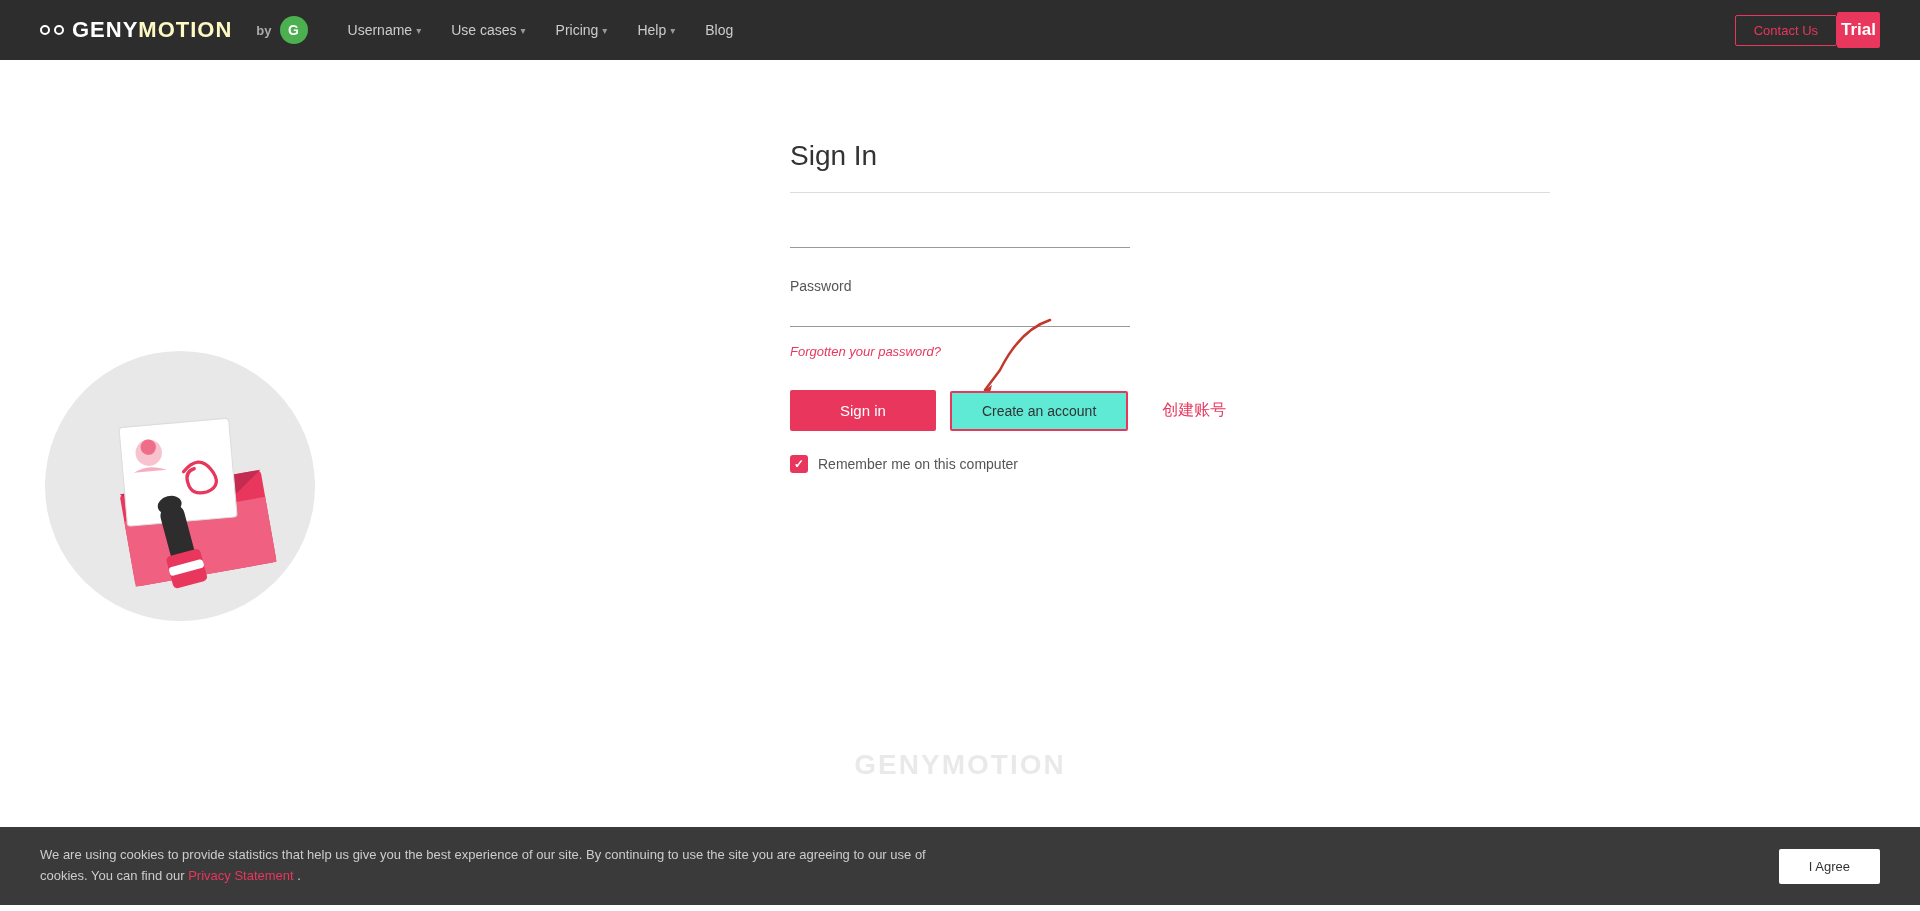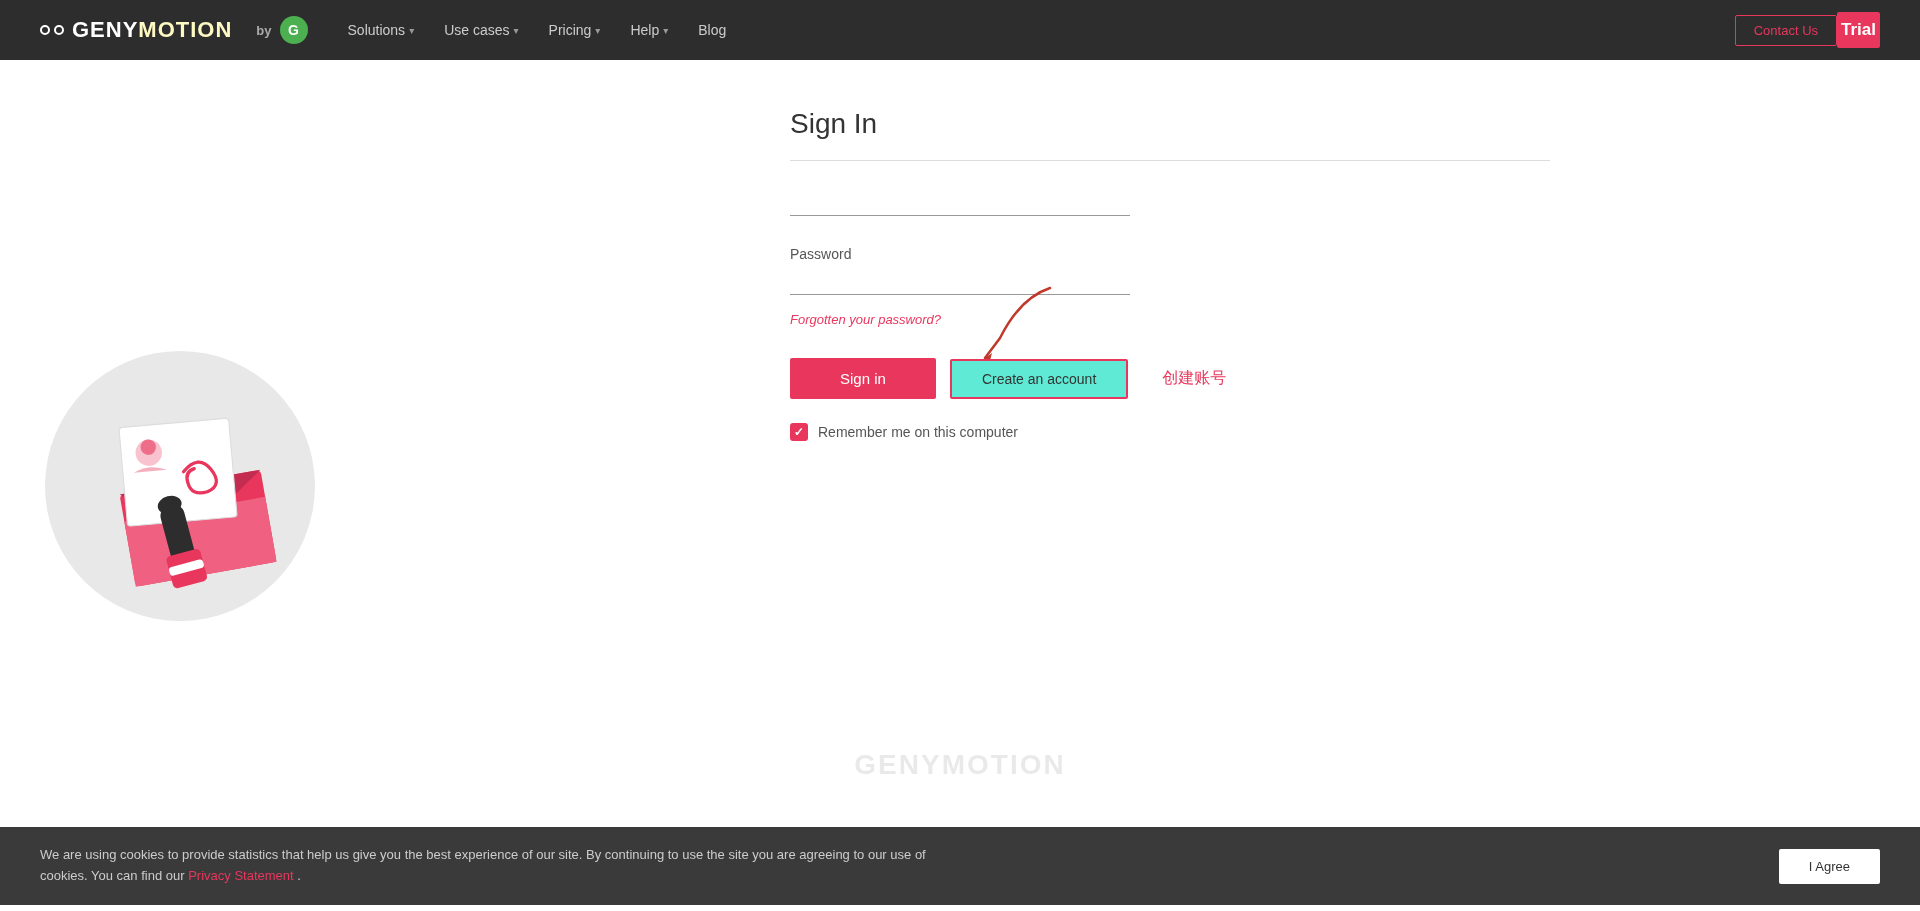--- a/index.html
+++ b/index.html
@@ -106,21 +106,21 @@
       display: flex; align-items: center; justify-content: center;
       overflow: hidden;
       position: relative;
     }
 
     
     .form-area {
       flex: 1;
       display: flex;
       justify-content: center;
-      padding-top: 48px;
+      padding-top: 80px;
       padding-left: 100px;
     }
     .form-container {
       width: 760px;
     }
     .form-title {
       font-size: 28px;
       font-weight: 400;
       color: #333;
       margin-bottom: 20px;
@@ -280,21 +280,21 @@
     </div>
     <span class="logo-text">
       <span class="logo-geny">GENY</span><span class="logo-motion">MOTION</span>
     </span>
     <span class="logo-by">by</span>
     <div class="logo-circle">G</div>
   </a>
 
   <div class="nav-links">
     <a class="nav-link">
-      <span>Solutions</span>
+      <span>Username</span>
       <span class="nav-link-arrow">▾</span>
     </a>
     <a class="nav-link">
       <span>Use cases</span>
       <span class="nav-link-arrow">▾</span>
     </a>
     <a class="nav-link">
       <span>Pricing</span>
       <span class="nav-link-arrow">▾</span>
     </a>

